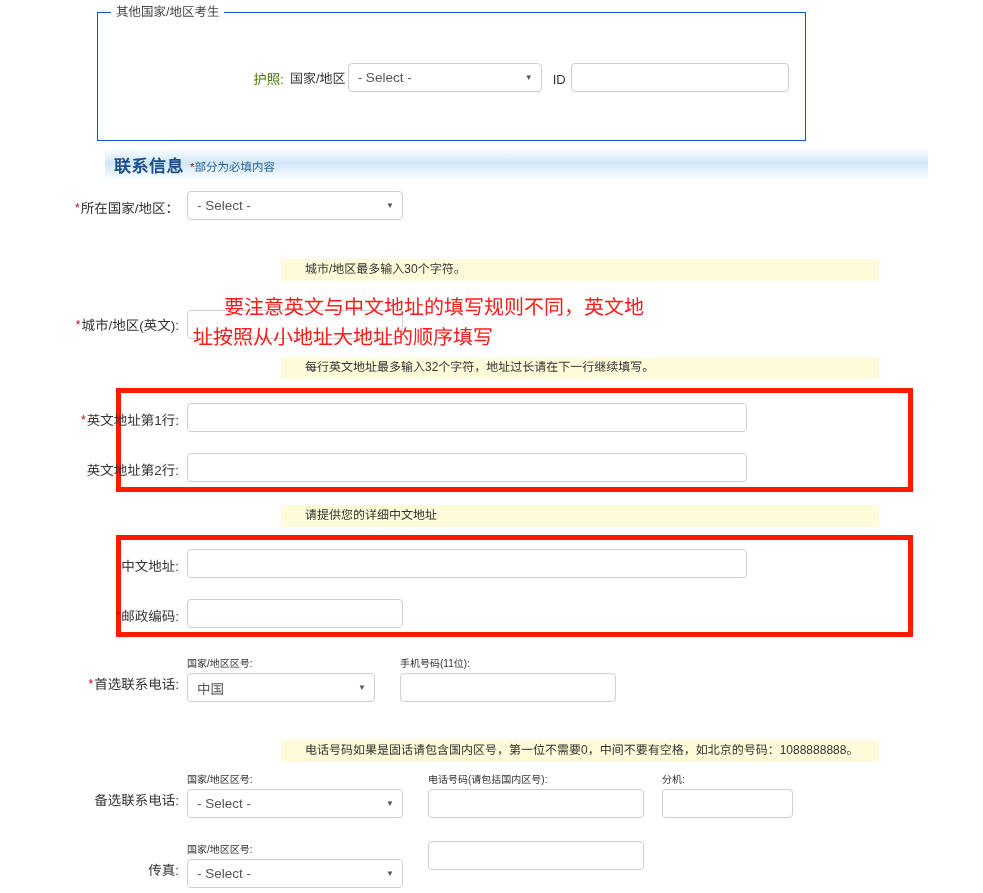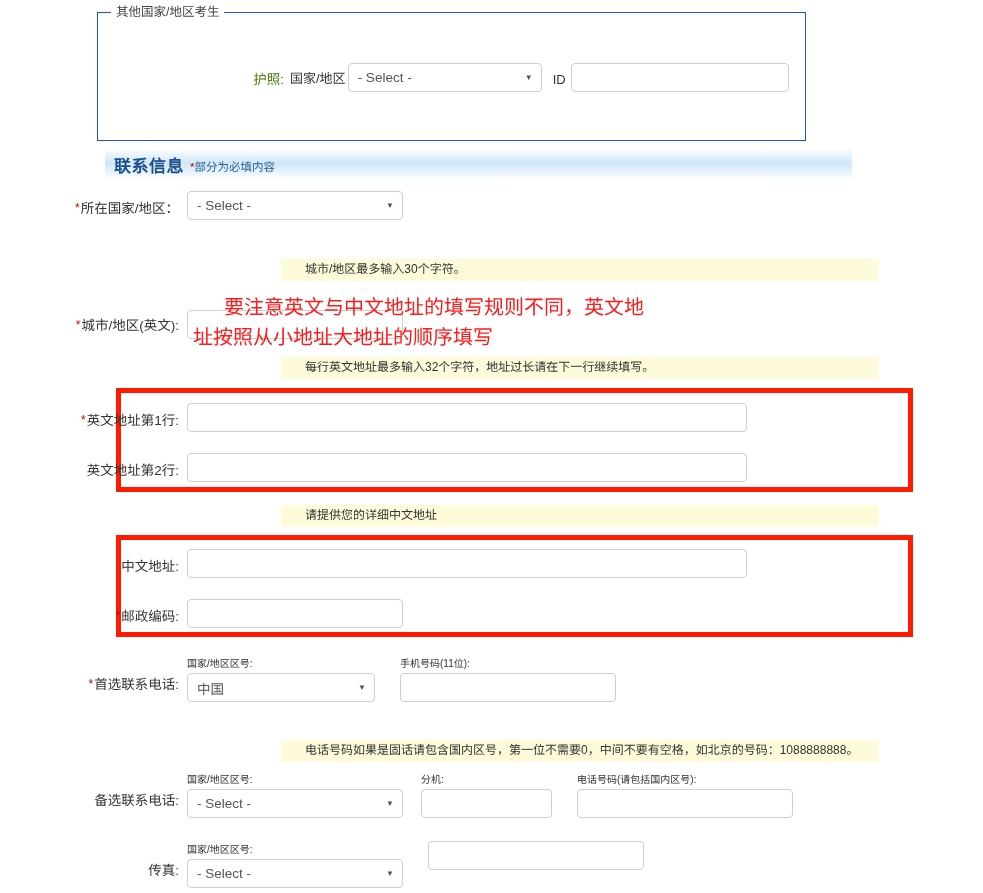--- a/index.html
+++ b/index.html
@@ -102,21 +102,21 @@
     padding: 0 8px;
     color: #333;
     outline: none;
   }
 
   
   .section-bar {
     position: absolute;
     left: 105px;
     top: 148px;
-    width: 747px;
+    width: 823px;
     height: 32px;
     background: linear-gradient(to bottom, #ffffff 0%, #cfe6f7 48%, #d9ecfa 58%, #ffffff 100%);
     display: flex;
     align-items: center;
   }
   .section-title {
     font-size: 17px;
     font-weight: bold;
     color: #1a4f8a;
     margin-left: 9px;
@@ -277,27 +277,27 @@
 <div class="row" style="left:22px; top:771px;">
   <div class="lbl" style="padding-top:18px;">备选联系电话:</div>
   <div class="grp">
     <div class="field-col">
       <span class="sub-cap">国家/地区区号:</span>
       <div class="sel" style="width:216px;">
         <span>- Select -</span>
         <span class="caret">▼</span>
       </div>
     </div>
+    <div class="field-col" style="margin-left:25px;">
+      <span class="sub-cap">电话号码(请包括国内区号):</span>
+      <input class="txt" style="width: 216px;" type="text" value="">
+    </div>
     <div class="field-col" style="margin-left:18px;">
       <span class="sub-cap">分机:</span>
       <input class="txt" style="width: 131px;" type="text" value="">
-    </div>
-    <div class="field-col" style="margin-left:25px;">
-      <span class="sub-cap">电话号码(请包括国内区号):</span>
-      <input class="txt" style="width: 216px;" type="text" value="">
     </div>
   </div>
 </div>
 
 <div class="row" style="left:22px; top:841px;">
   <div class="lbl" style="padding-top:18px;">传真:</div>
   <div class="grp">
     <div class="field-col">
       <span class="sub-cap">国家/地区区号:</span>
       <div class="sel" style="width:216px;">

